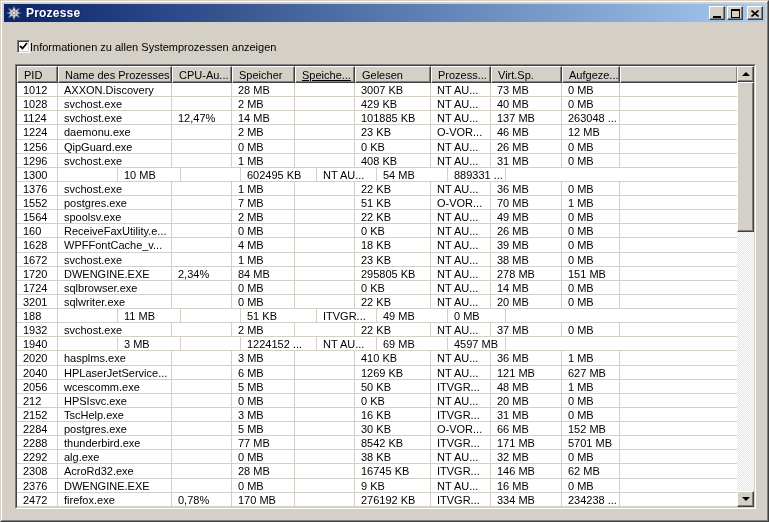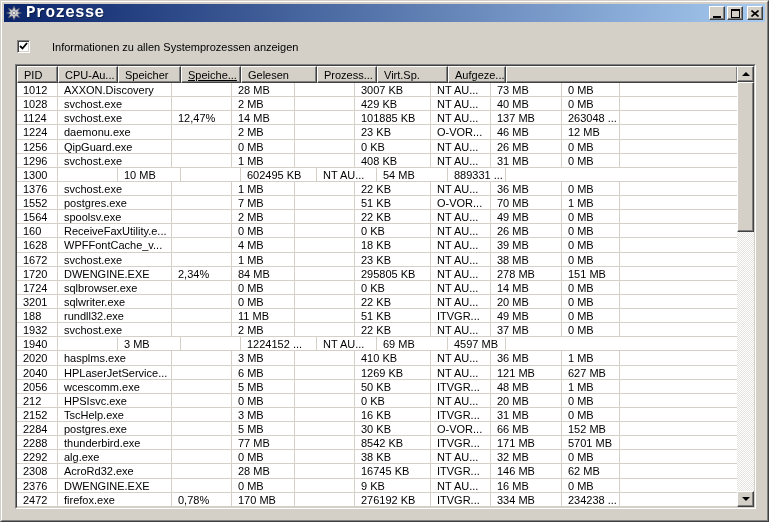--- a/index.html
+++ b/index.html
@@ -18,22 +18,22 @@
     border-right: 1px solid #808080; border-bottom: 1px solid #808080;
   }
 
   
   .titlebar {
     position: absolute; left: 3px; top: 3px; right: 3px; height: 18px;
     background: linear-gradient(to right, #0a246a, #a6caf0);
     display: flex; align-items: center; padding: 0 2px;
   }
   .title-icon { width: 16px; height: 16px; margin-right: 4px; flex: 0 0 auto; }
-  .title-text { color: #fff; font-weight: bold; font-size: 16px; letter-spacing: 0.2px;
-    text-shadow: 1px 1px 0 rgba(0,0,0,0.35); white-space: nowrap; font-family: Liberation Mono, monospace; }
+  .title-text { color: #fff; font-weight: bold; font-size: 12px; letter-spacing: 0.2px;
+    text-shadow: 1px 1px 0 rgba(0,0,0,0.35); white-space: nowrap; }
   .tb-buttons { margin-left: auto; display: flex; align-items: center; }
   .tb-btn {
     width: 16px; height: 14px; background: #d4d0c8;
     border-top: 1px solid #ffffff; border-left: 1px solid #ffffff;
     border-right: 1px solid #404040; border-bottom: 1px solid #404040;
     box-shadow: inset -1px -1px 0 #808080;
     display: flex; align-items: center; justify-content: center;
     margin-left: 2px; cursor: default;
   }
   .glyph-min { width: 8px; height: 2px; background: #000; margin-top: 7px; }
@@ -41,21 +41,21 @@
 
   
   .check-row { position: absolute; left: 16px; top: 39px; display: flex; align-items: center; }
   .checkbox {
     width: 13px; height: 13px; background: #fff;
     border-top: 1px solid #808080; border-left: 1px solid #808080;
     border-right: 1px solid #ffffff; border-bottom: 1px solid #ffffff;
     box-shadow: inset 1px 1px 0 #404040, inset -1px -1px 0 #d4d0c8;
     display: flex; align-items: center; justify-content: center;
   }
-  .check-label { margin-left: 22px; white-space: nowrap; }
+  .check-label { margin-left: 0; white-space: nowrap; }
 
   
   .listview {
     position: absolute; left: 14px; top: 63px; width: 741px; height: 445px;
     background: #fff;
     border-top: 1px solid #808080; border-left: 1px solid #808080;
     border-right: 1px solid #ffffff; border-bottom: 1px solid #ffffff;
   }
   .listview-inner {
     position: absolute; inset: 0; overflow: hidden;
@@ -150,20 +150,21 @@
       </svg>
     </div>
     <span class="check-label">Informationen zu allen Systemprozessen anzeigen</span>
   </div>
 
   <div class="listview">
     <div class="listview-inner">
       <div class="lv-content">
         <div class="lv-header">
             <div class="hcell c0">PID</div>
+            <div class="hcell c1">Name des Prozesses</div>
             <div class="hcell c2">CPU-Au...</div>
             <div class="hcell c3">Speicher</div>
             <div class="hcell c4">Speiche...</div>
             <div class="hcell c5">Gelesen</div>
             <div class="hcell c6">Prozess...</div>
             <div class="hcell c7">Virt.Sp.</div>
             <div class="hcell c8">Aufgeze...</div>
             <div class="hcell cf"></div>
           </div>
         <div class="lv-rows">
@@ -353,21 +354,20 @@
               <div class="cell c3">0 MB</div>
               <div class="cell c4"></div>
               <div class="cell c5">22 KB</div>
               <div class="cell c6">NT AU...</div>
               <div class="cell c7">20 MB</div>
               <div class="cell c8">0 MB</div>
               <div class="cell cf"></div>
             </div>
             <div class="lv-row">
               <div class="cell c0">188</div>
-              <div class="cell c1">rundll32.exe</div>
               <div class="cell c2"></div>
               <div class="cell c3">11 MB</div>
               <div class="cell c4"></div>
               <div class="cell c5">51 KB</div>
               <div class="cell c6">ITVGR...</div>
               <div class="cell c7">49 MB</div>
               <div class="cell c8">0 MB</div>
               <div class="cell cf"></div>
             </div>
             <div class="lv-row">

